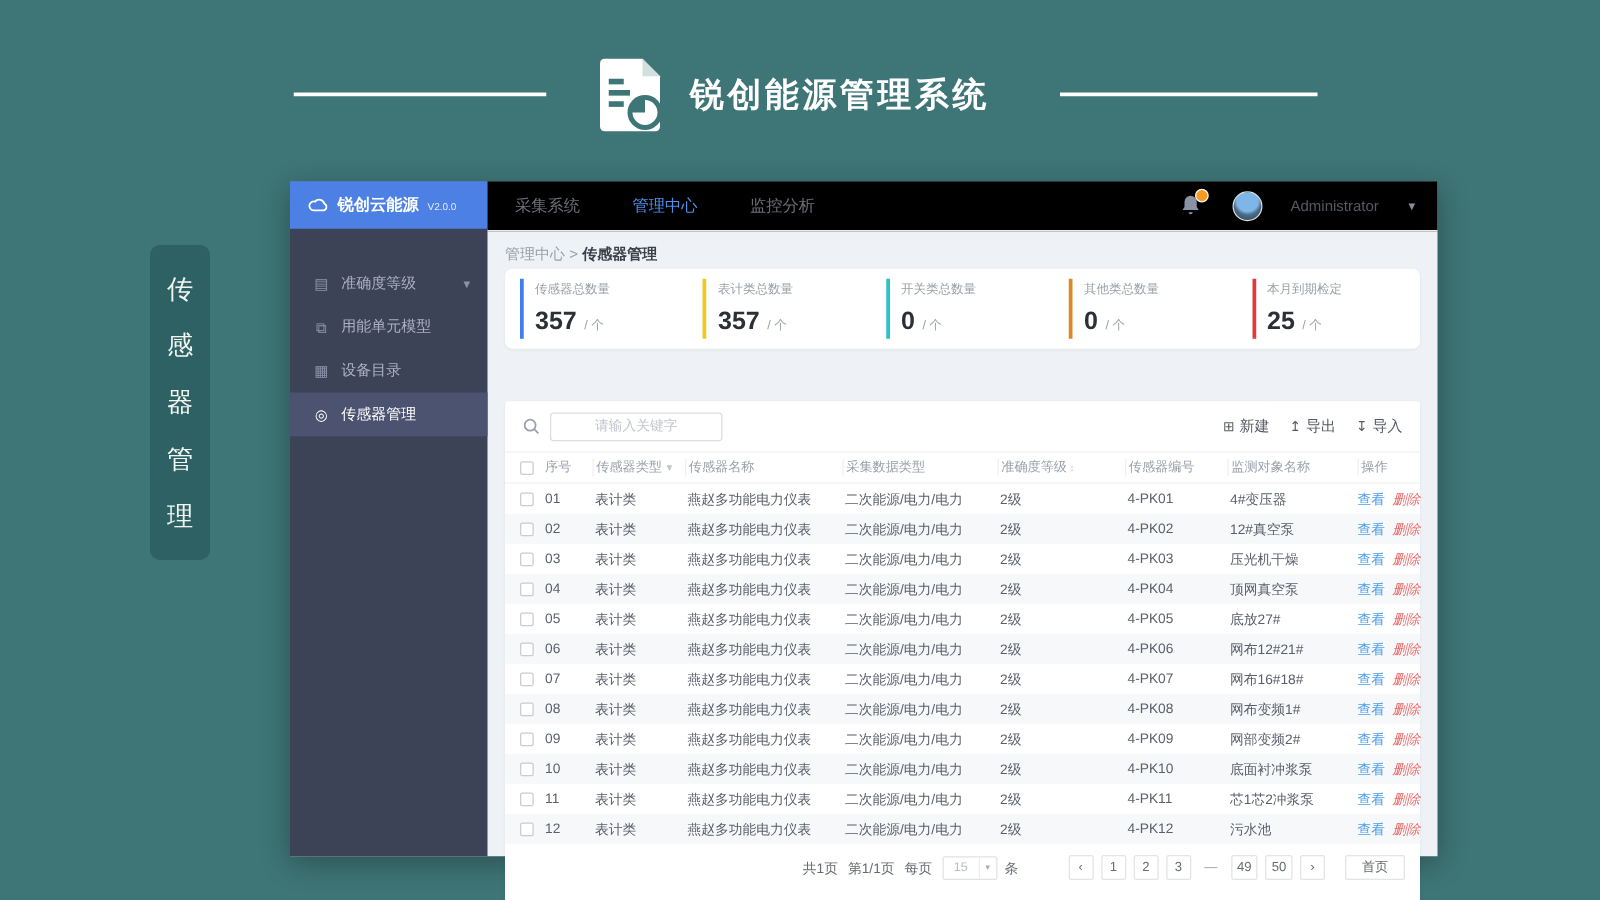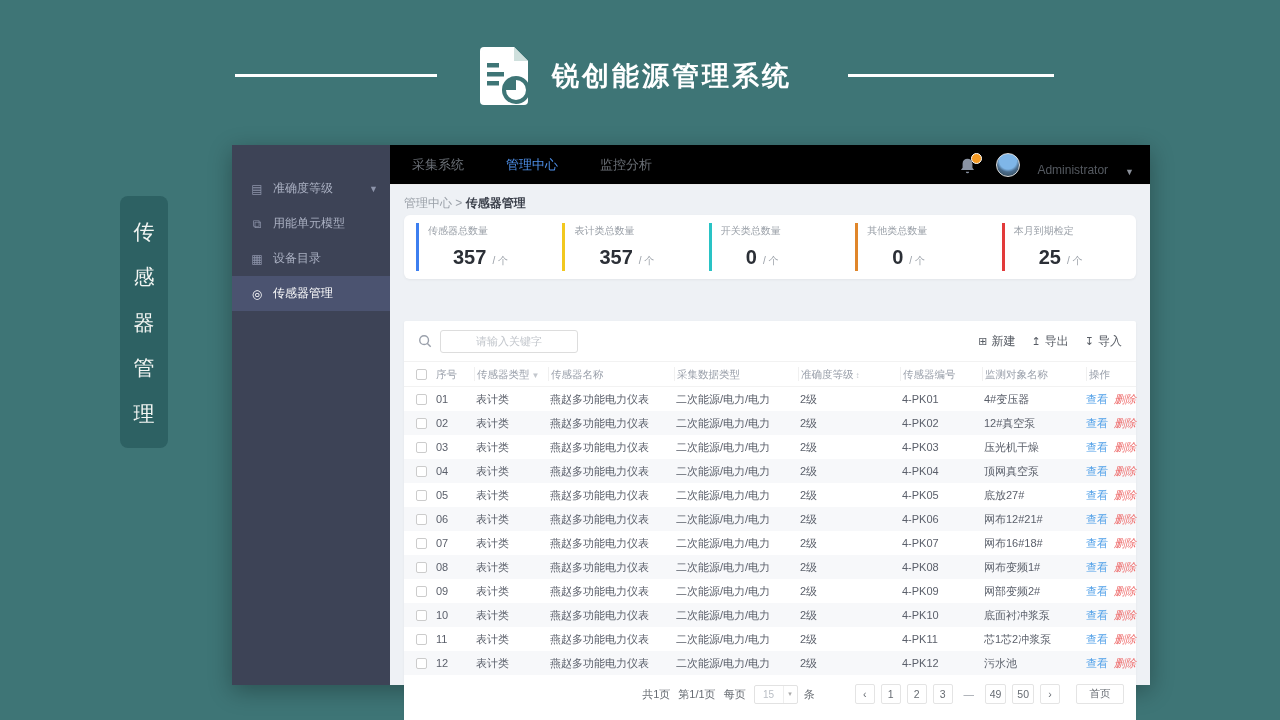--- a/index.html
+++ b/index.html
@@ -54,21 +54,21 @@
 
   
   .content { flex:1; display:flex; flex-direction:column; }
   .navbar {
     height:40px; background:#000000; display:flex; align-items:center;
     padding:0 16px 0 22px; border-bottom:1px solid #ececec; flex:none;
   }
   .tabs { display:flex; gap:42px; }
   .tab { font-size:13px; color:#6b7077; cursor:pointer; }
   .tab.active { color:#4e8fe8; }
-  .nav-right { margin-left:auto; display:flex; align-items:flex-end; gap:17px; }
+  .nav-right { margin-left:auto; display:flex; align-items:center; gap:22px; }
   .bell { position:relative; width:20px; height:20px; }
   .badge {
     position:absolute; right:-3px; top:-4px; width:11px; height:11px; border-radius:50%;
     background:#f59a23; border:1px solid #fff;
   }
   .avatar {
     width:24px; height:24px; border-radius:50%;
     background:radial-gradient(circle at 50% 30%, #7fb6e8 0 45%, #4a6c8c 60%, #2e3f46 100%);
     border:1px solid #dcdcdc;
   }
@@ -82,21 +82,21 @@
   
   .stats {
     position:absolute; left:14px; top:30px; width:732px; height:64px;
     background:#fff; border-radius:6px; box-shadow:0 1px 3px rgba(0,0,0,.05);
     display:flex;
   }
   .stat { flex:1; padding:9px 0 0 12px; position:relative; }
   .stat .bar { position:absolute; left:12px; top:8px; bottom:8px; width:3px; }
   .stat .lbl { margin-left:12px; font-size:10px; color:#9aa0a8; }
   .stat .val-row { margin-left:12px; margin-top:8px; display:flex; align-items:baseline; gap:6px; }
-  .stat .val { font-size:20px; font-weight:bold; color:#2b2f36;margin-left:25px; }
+  .stat .val { font-size:20px; font-weight:bold; color:#2b2f36; }
   .stat .unit { font-size:10px; color:#9aa0a8; }
 
   
   .card {
     position:absolute; left:14px; top:104px; width:732px; height:408px;
     background:#fff; border-radius:2px; box-shadow:0 1px 3px rgba(0,0,0,.05);margin-top:32px;
   }
   .search-row { height:40px; display:flex; align-items:center; padding:0 14px; gap:8px; }
   .search-input {
     width:138px; height:23px; border:1px solid #ddd; border-radius:3px;
@@ -182,20 +182,27 @@
     <span>传</span>
     <span>感</span>
     <span>器</span>
     <span>管</span>
     <span>理</span>
   </div>
 
 <div class="window">
 
   <div class="sidebar">
+    <div class="logo-bar">
+      <svg width="17" height="12" viewBox="0 0 24 16">
+        <path d="M7 14 a5 5 0 1 1 1.5 -9.8 A6 6 0 0 1 19 6.5 A4 4 0 0 1 18.5 14 z" fill="none" stroke="#fff" stroke-width="2"></path>
+      </svg>
+      <span class="brand">锐创云能源</span>
+      <span class="ver">V2.0.0</span>
+    </div>
     <div class="menu" id="sidebar-menu">
         <div class="menu-item">
           <span class="mi-icon">▤</span>
           <span class="mi-label">准确度等级</span>
           <span class="chev">▼</span>
         </div>
         <div class="menu-item">
           <span class="mi-icon">⧉</span>
           <span class="mi-label">用能单元模型</span>
         </div>

